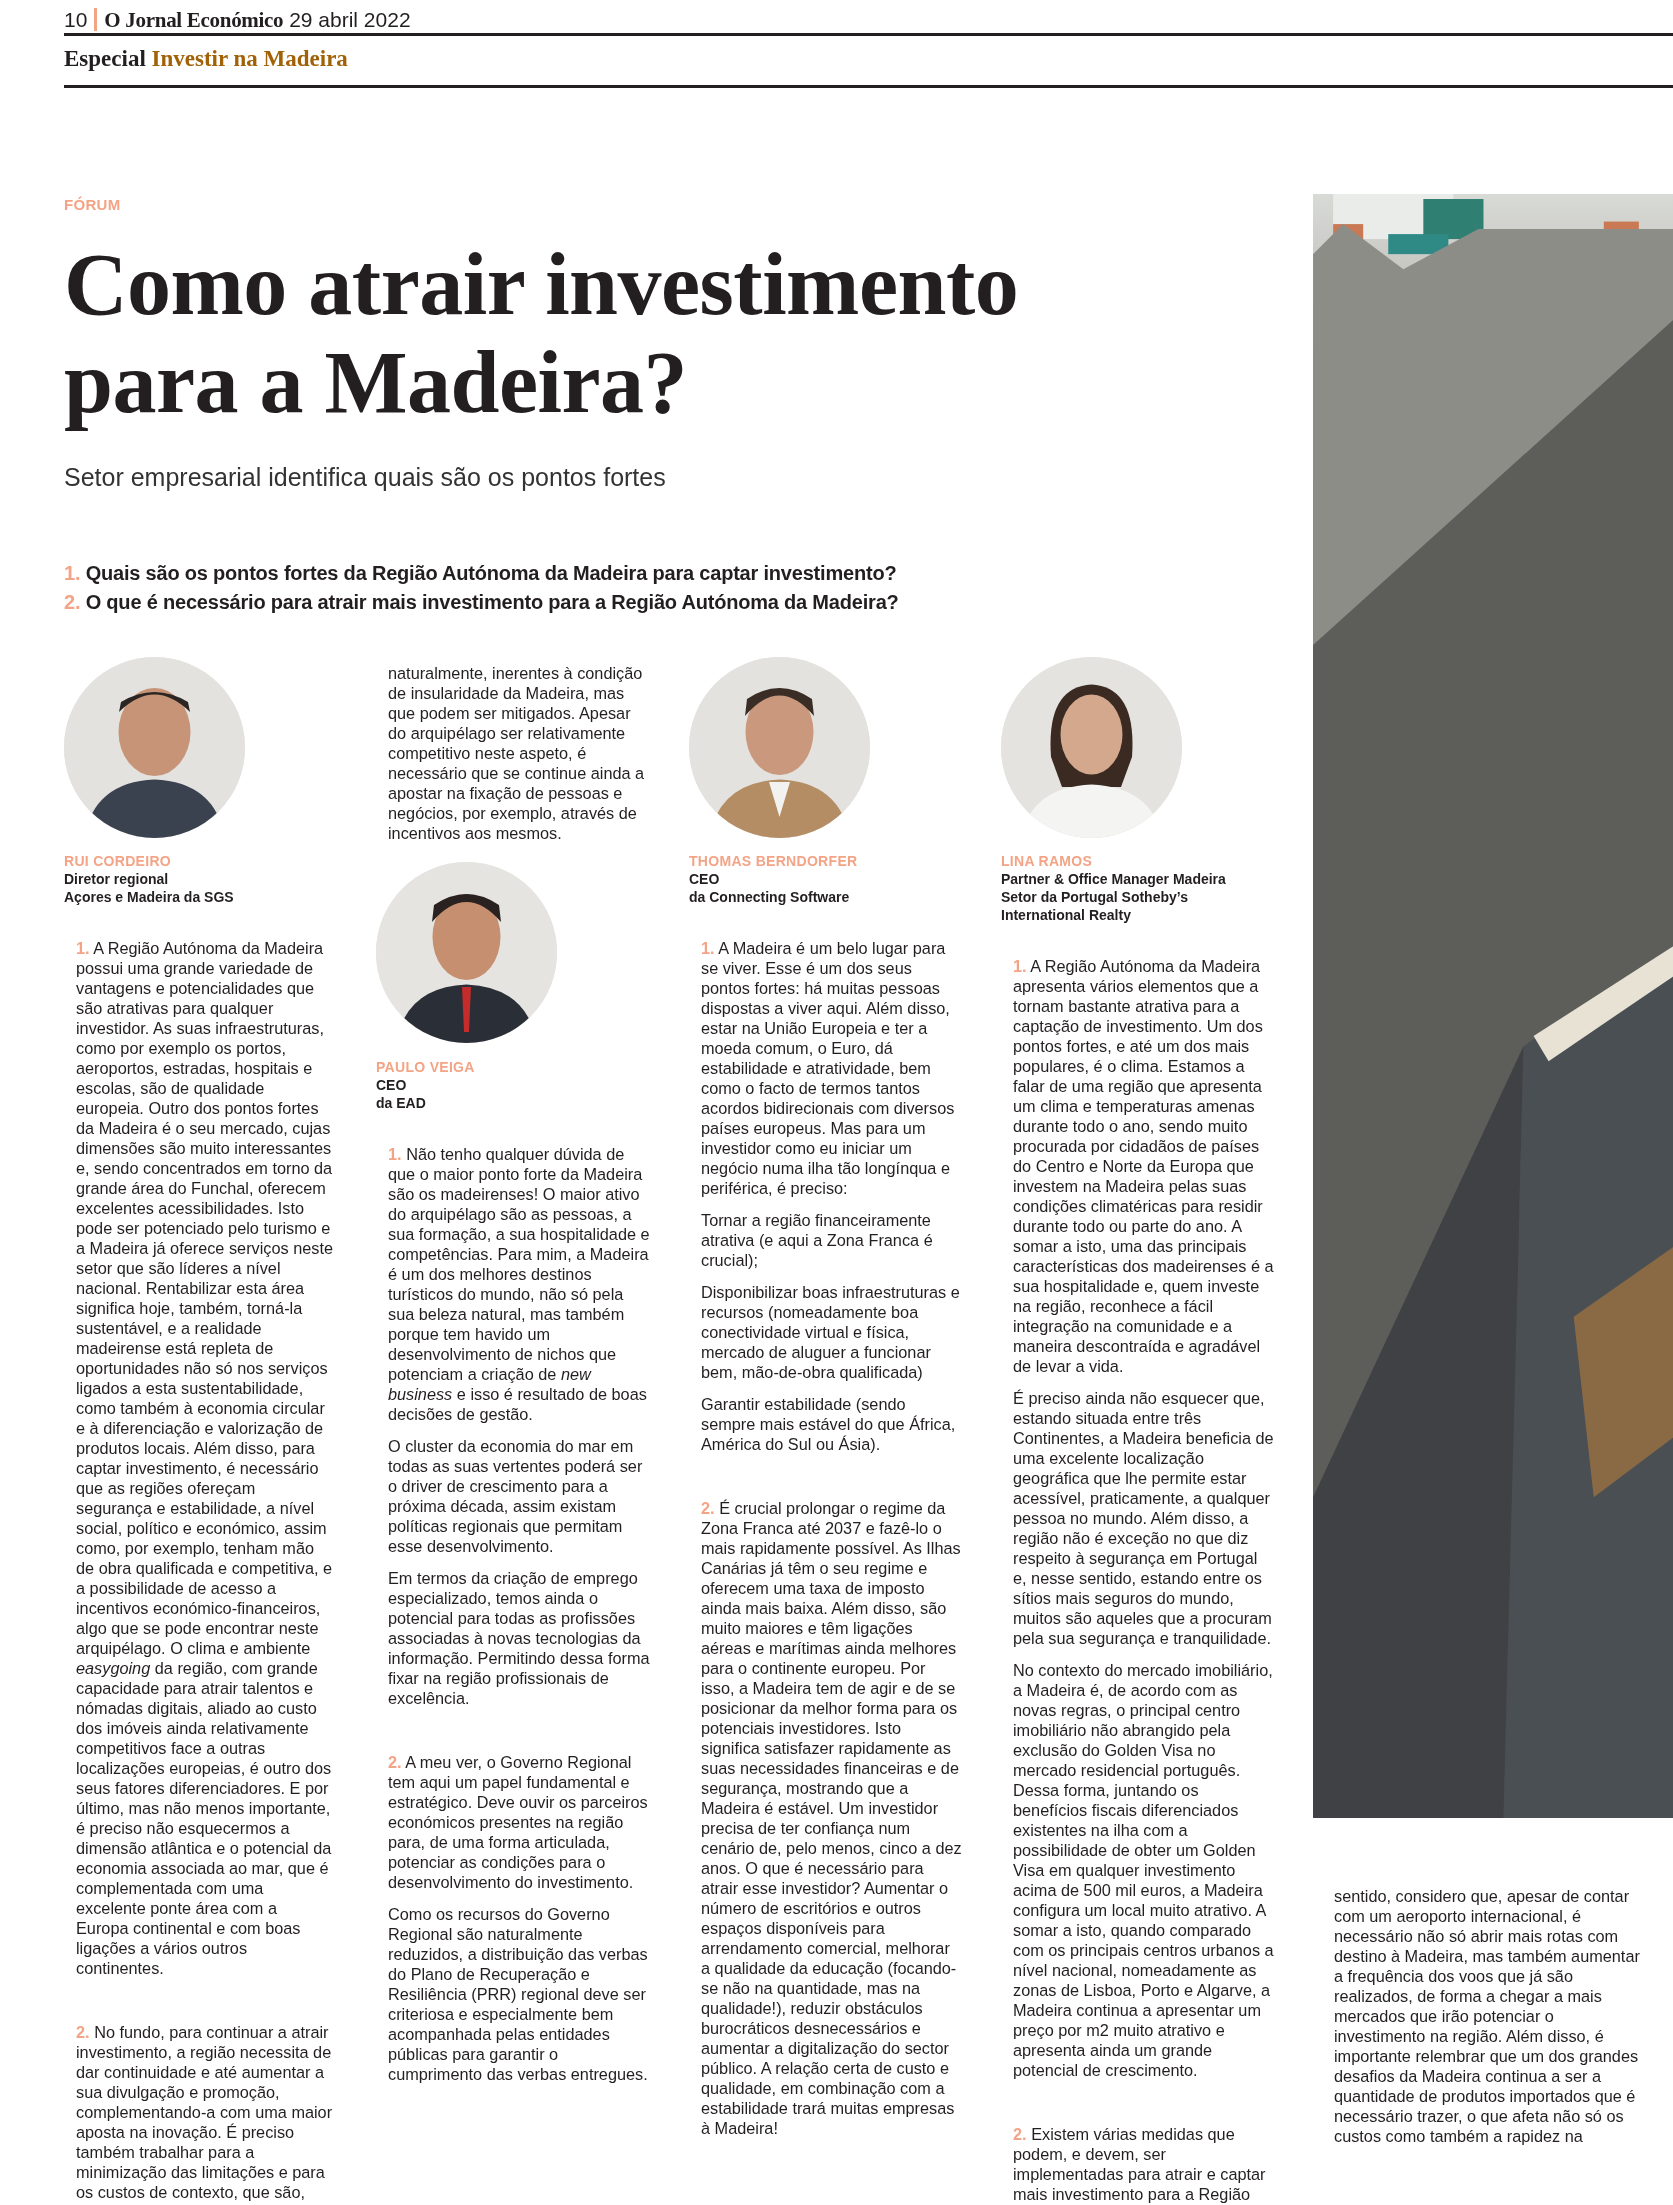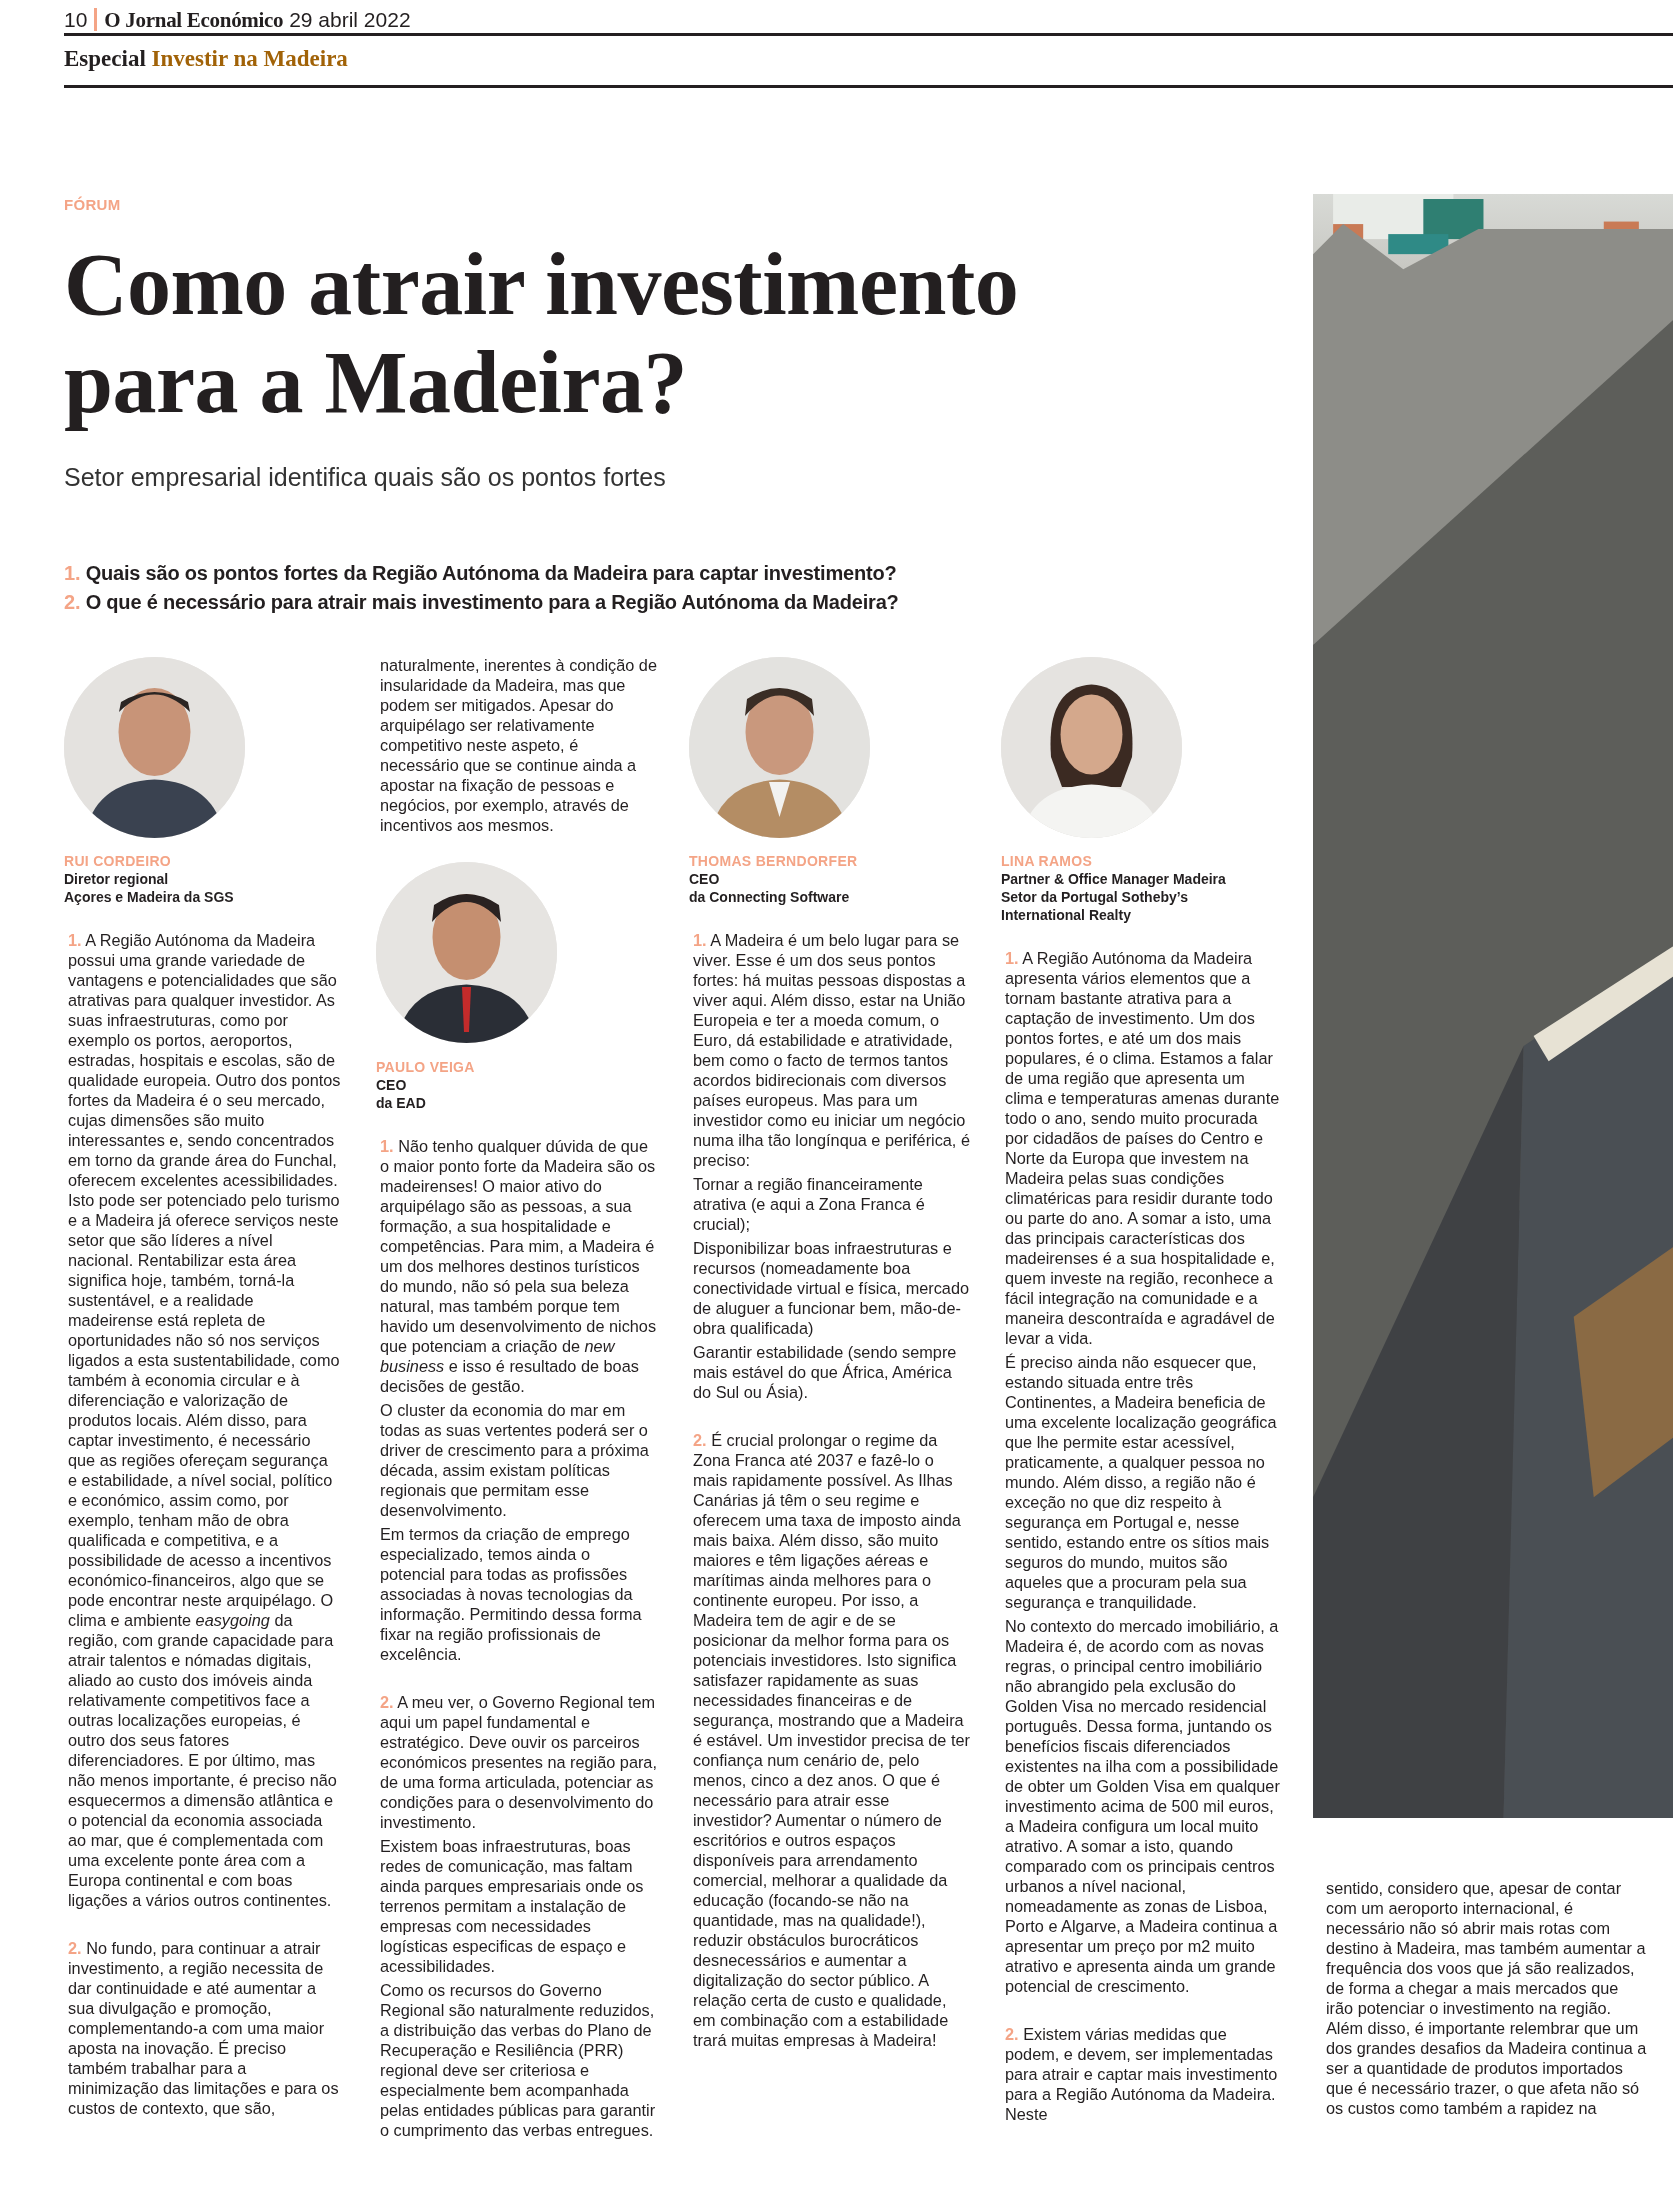--- a/index.html
+++ b/index.html
@@ -11,21 +11,21 @@
   .folio .paper { font-family:"Liberation Serif", serif; font-weight:bold; letter-spacing:-0.3px; }
   .rule { left:64px; right:0; height:2.5px; background:#231f20; }
   .section { left:64px; top:44px; font-family:"Liberation Serif", serif; font-weight:bold; font-size:23px; line-height:30px; white-space:nowrap; }
   .section .accent { color:#a16207; }
   .kicker { left:64px; top:196px; font-size:15px; font-weight:bold; color:#f4a486; letter-spacing:0.3px; }
   .headline { left:64px; top:236px; width:1203px; font-family:Liberation Serif, serif; font-weight:bold; font-size:88px; line-height:98px; letter-spacing:-0.5px; }
   .standfirst { left:64px; top:461px; width:752px; font-size:25px; line-height:33px; color:#333; }
   .questions { left:64px; top:559px; font-size:20px; line-height:29px; font-weight:bold; white-space:nowrap; letter-spacing:-0.2px; }
   .qnum { color:#f4a486; }
   .col { position:absolute; font-size:16.3px; line-height:20px; color:#231f20; }
-  .col p { margin:4px; }
+  .col p { margin:12px; }
   .col .gap { height:20px; }
   .name { color:#f4a486; font-weight:bold; font-size:14px; line-height:18px; letter-spacing:0.3px; }
   .role { font-weight:bold; font-size:14px; line-height:18px; }
   .num { color:#f4a486; font-weight:bold; }
   .avatar { position:absolute; border-radius:50%; overflow:hidden; background:#e8e6e4; }
   .photo { position:absolute; left:1313px; top:194px; width:361px; height:1624px; overflow:hidden;
            background:
              linear-gradient(160deg, rgba(255,255,255,0) 0%, rgba(0,0,0,0) 60%),
              linear-gradient(180deg, #d8dad6 0px, #c9c9c4 70px, #9b9b96 200px, #6f706c 401px, #555653 652px, #3f4142 952px, #4a4d50 1203px, #5b5f62 1624px); }
 </style>
@@ -108,21 +108,20 @@
 <div class="col" style="left:376px;top:1058px;width:286px;">
   <div class="name">PAULO VEIGA</div>
   <div class="role">CEO</div>
   <div class="role">da EAD</div>
   <div class="gap"></div>
   <p><span class="num">1.</span> <span>Não tenho qualquer dúvida de que o maior ponto forte da Madeira são os madeirenses! O maior ativo do arquipélago são as pessoas, a sua formação, a sua hospitalidade e competências. Para mim, a Madeira é um dos melhores destinos turísticos do mundo, não só pela sua beleza natural, mas também porque tem havido um desenvolvimento de nichos que potenciam a criação de</span> <i>new business</i> <span>e isso é resultado de boas decisões de gestão.</span></p>
   <p>O cluster da economia do mar em todas as suas vertentes poderá ser o driver de crescimento para a próxima década, assim existam políticas regionais que permitam esse desenvolvimento.</p>
   <p>Em termos da criação de emprego especializado, temos ainda o potencial para todas as profissões associadas à novas tecnologias da informação. Permitindo dessa forma fixar na região profissionais de excelência.</p>
   <div class="gap"></div>
   <p><span class="num">2.</span> <span>A meu ver, o Governo Regional tem aqui um papel fundamental e estratégico. Deve ouvir os parceiros económicos presentes na região para, de uma forma articulada, potenciar as condições para o desenvolvimento do investimento.</span></p>
-  <p>Existem boas infraestruturas, boas redes de comunicação, mas faltam ainda parques empresariais onde os terrenos permitam a instalação de empresas com necessidades logísticas especificas de espaço e acessibilidades.</p>
   <p>Como os recursos do Governo Regional são naturalmente reduzidos, a distribuição das verbas do Plano de Recuperação e Resiliência (PRR) regional deve ser criteriosa e especialmente bem acompanhada pelas entidades públicas para garantir o cumprimento das verbas entregues.</p>
 </div>
 
 <div class="col" style="left:689px;top:852px;width:286px;">
   <div class="name">THOMAS BERNDORFER</div>
   <div class="role">CEO</div>
   <div class="role">da Connecting Software</div>
   <div class="gap"></div>
   <p><span class="num">1.</span> <span>A Madeira é um belo lugar para se viver. Esse é um dos seus pontos fortes: há muitas pessoas dispostas a viver aqui. Além disso, estar na União Europeia e ter a moeda comum, o Euro, dá estabilidade e atratividade, bem como o facto de termos tantos acordos bidirecionais com diversos países europeus. Mas para um investidor como eu iniciar um negócio numa ilha tão longínqua e periférica, é preciso:</span></p>
   <p>Tornar a região financeiramente atrativa (e aqui a Zona Franca é crucial);</p>

